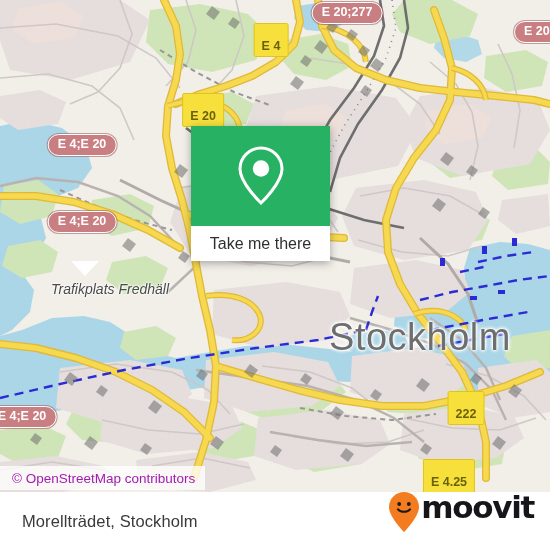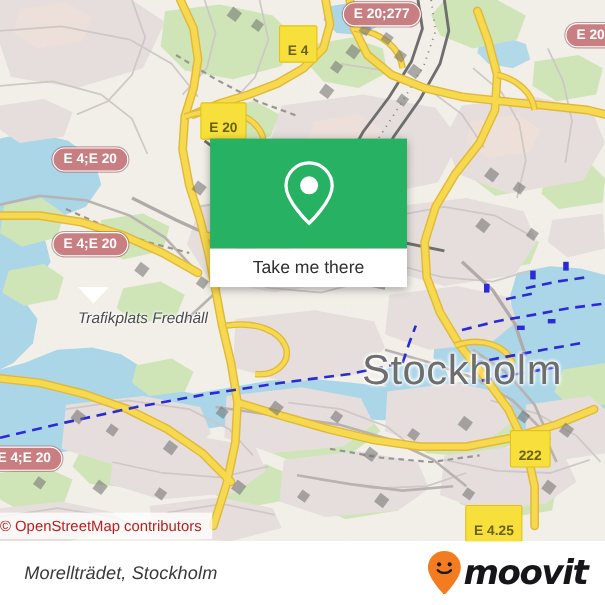--- a/index.html
+++ b/index.html
@@ -14,49 +14,49 @@
   .map{
     position:absolute;left:0;top:0;width:550px;height:492px;
     background:#f2efe9;
     overflow:hidden;
   }
   .layer{position:absolute;left:0;top:0;width:550px;height:492px;}
 
   
   .footer{
     position:absolute;left:0;top:492px;width:550px;height:48px;
-    background:#ffffff;overflow:hidden;font-style:italic;
+    background:#ffffff;overflow:hidden;
   }
   .footer-title{
     position:absolute;left:22px;top:0;height:58px;
     display:flex;align-items:center;
     font-size:16.5px;color:#3a3a3a;letter-spacing:.1px;
     white-space:nowrap;z-index:3;
   }
   .moovit{
     position:absolute;right:16px;top:0;height:58px;
-    display:flex;align-items:center;gap:2px;z-index:3;
+    display:flex;gap:2px;z-index:3;
   }
   .moovit-word{
     font-size:31px;font-weight:bold;color:#16161a;
     letter-spacing:-1.3px;line-height:1;
     font-family:"DejaVu Sans", sans-serif;
   }
 
   
   .attribution{
     position:absolute;left:0;top:466px;height:24px;
-    display:flex;align-items:center;padding-left:0;padding-right:10px;
+    display:flex;align-items:center;padding-left:12px;padding-right:10px;
     background:rgba(255,255,255,.78);
-    font-size:13.5px;color:#b91c1c;white-space:nowrap;z-index:40;
+    font-size:13.5px;color:#a21caf;white-space:nowrap;z-index:40;
   }
 
   
   .card{
-    position:absolute;left:191px;top:126px;width:179px;z-index:60;
+    position:absolute;left:191px;top:126px;width:139px;z-index:60;
     filter:drop-shadow(0 2px 4px rgba(0,0,0,.33));
   }
   .card-head{
     height:100px;background:#27b263;
     display:flex;align-items:center;justify-content:center;
   }
   .card-action{
     height:35px;background:#ffffff;
     display:flex;align-items:center;justify-content:center;
     font-size:16px;color:#2f2f2f;white-space:nowrap;
@@ -87,21 +87,20 @@
 
   
   .lbl{position:absolute;z-index:25;white-space:nowrap;}
   .lbl-city{
     font-size:38px;color:#6e6e6e;letter-spacing:.5px;
     text-shadow:0 0 4px #fff,0 0 4px #fff,0 0 3px #fff,0 0 2px #fff;
   }
   .lbl-place{
     font-size:14px;font-style:italic;color:#4a4a4a;
     text-shadow:0 0 3px #fff,0 0 3px #fff,0 0 2px #fff;
-    margin-left:20px;
   }
 </style>
 </head>
 <body>
 
 <div id="app">
 
   <div class="map">
 
     <svg class="layer" viewBox="0 0 550 492" preserveAspectRatio="none">
@@ -344,21 +343,21 @@
     <div class="lbl lbl-city" style="left:420px;top:316px;transform:translateX(-50%);">Stockholm</div>
     <div class="lbl lbl-place" style="left:110px;top:281px;transform:translateX(-50%);">Trafikplats Fredhäll</div>
 
     <div class="shield shield-red" style="left:347px;top:2px;transform:translateX(-50%);">E 20;277</div>
     <div class="shield shield-yellow" style="left:271px;top:23px;transform:translateX(-50%);">E 4</div>
     <div class="shield shield-red" style="left:514px;top:21px;">E 20;2</div>
     <div class="shield shield-yellow" style="left:203px;top:93px;transform:translateX(-50%);">E 20</div>
     <div class="shield shield-red" style="left:82px;top:134px;transform:translateX(-50%);">E 4;E 20</div>
     <div class="shield shield-red" style="left:82px;top:211px;transform:translateX(-50%);">E 4;E 20</div>
     <div class="shield shield-red" style="left:22px;top:406px;transform:translateX(-50%);">E 4;E 20</div>
-    <div class="shield shield-yellow" style="left:482px;top:391px;transform:translateX(-50%);">222</div>
+    <div class="shield shield-yellow" style="left:466px;top:391px;transform:translateX(-50%);">222</div>
     <div class="shield shield-yellow" style="left:449px;top:459px;transform:translateX(-50%);">E 4.25</div>
 
     <div class="card">
       <div class="card-head">
         <svg width="54" height="62" viewBox="0 0 54 62">
           <path d="M27 3 C15.4 3 6 12.4 6 24 C6 38 27 58 27 58 C27 58 48 38 48 24 C48 12.4 38.6 3 27 3 Z" fill="none" stroke="#ffffff" stroke-width="3"></path>
           <circle cx="27" cy="23.5" r="8.2" fill="#ffffff"></circle>
         </svg>
       </div>
       <div class="card-action">Take me there</div>

